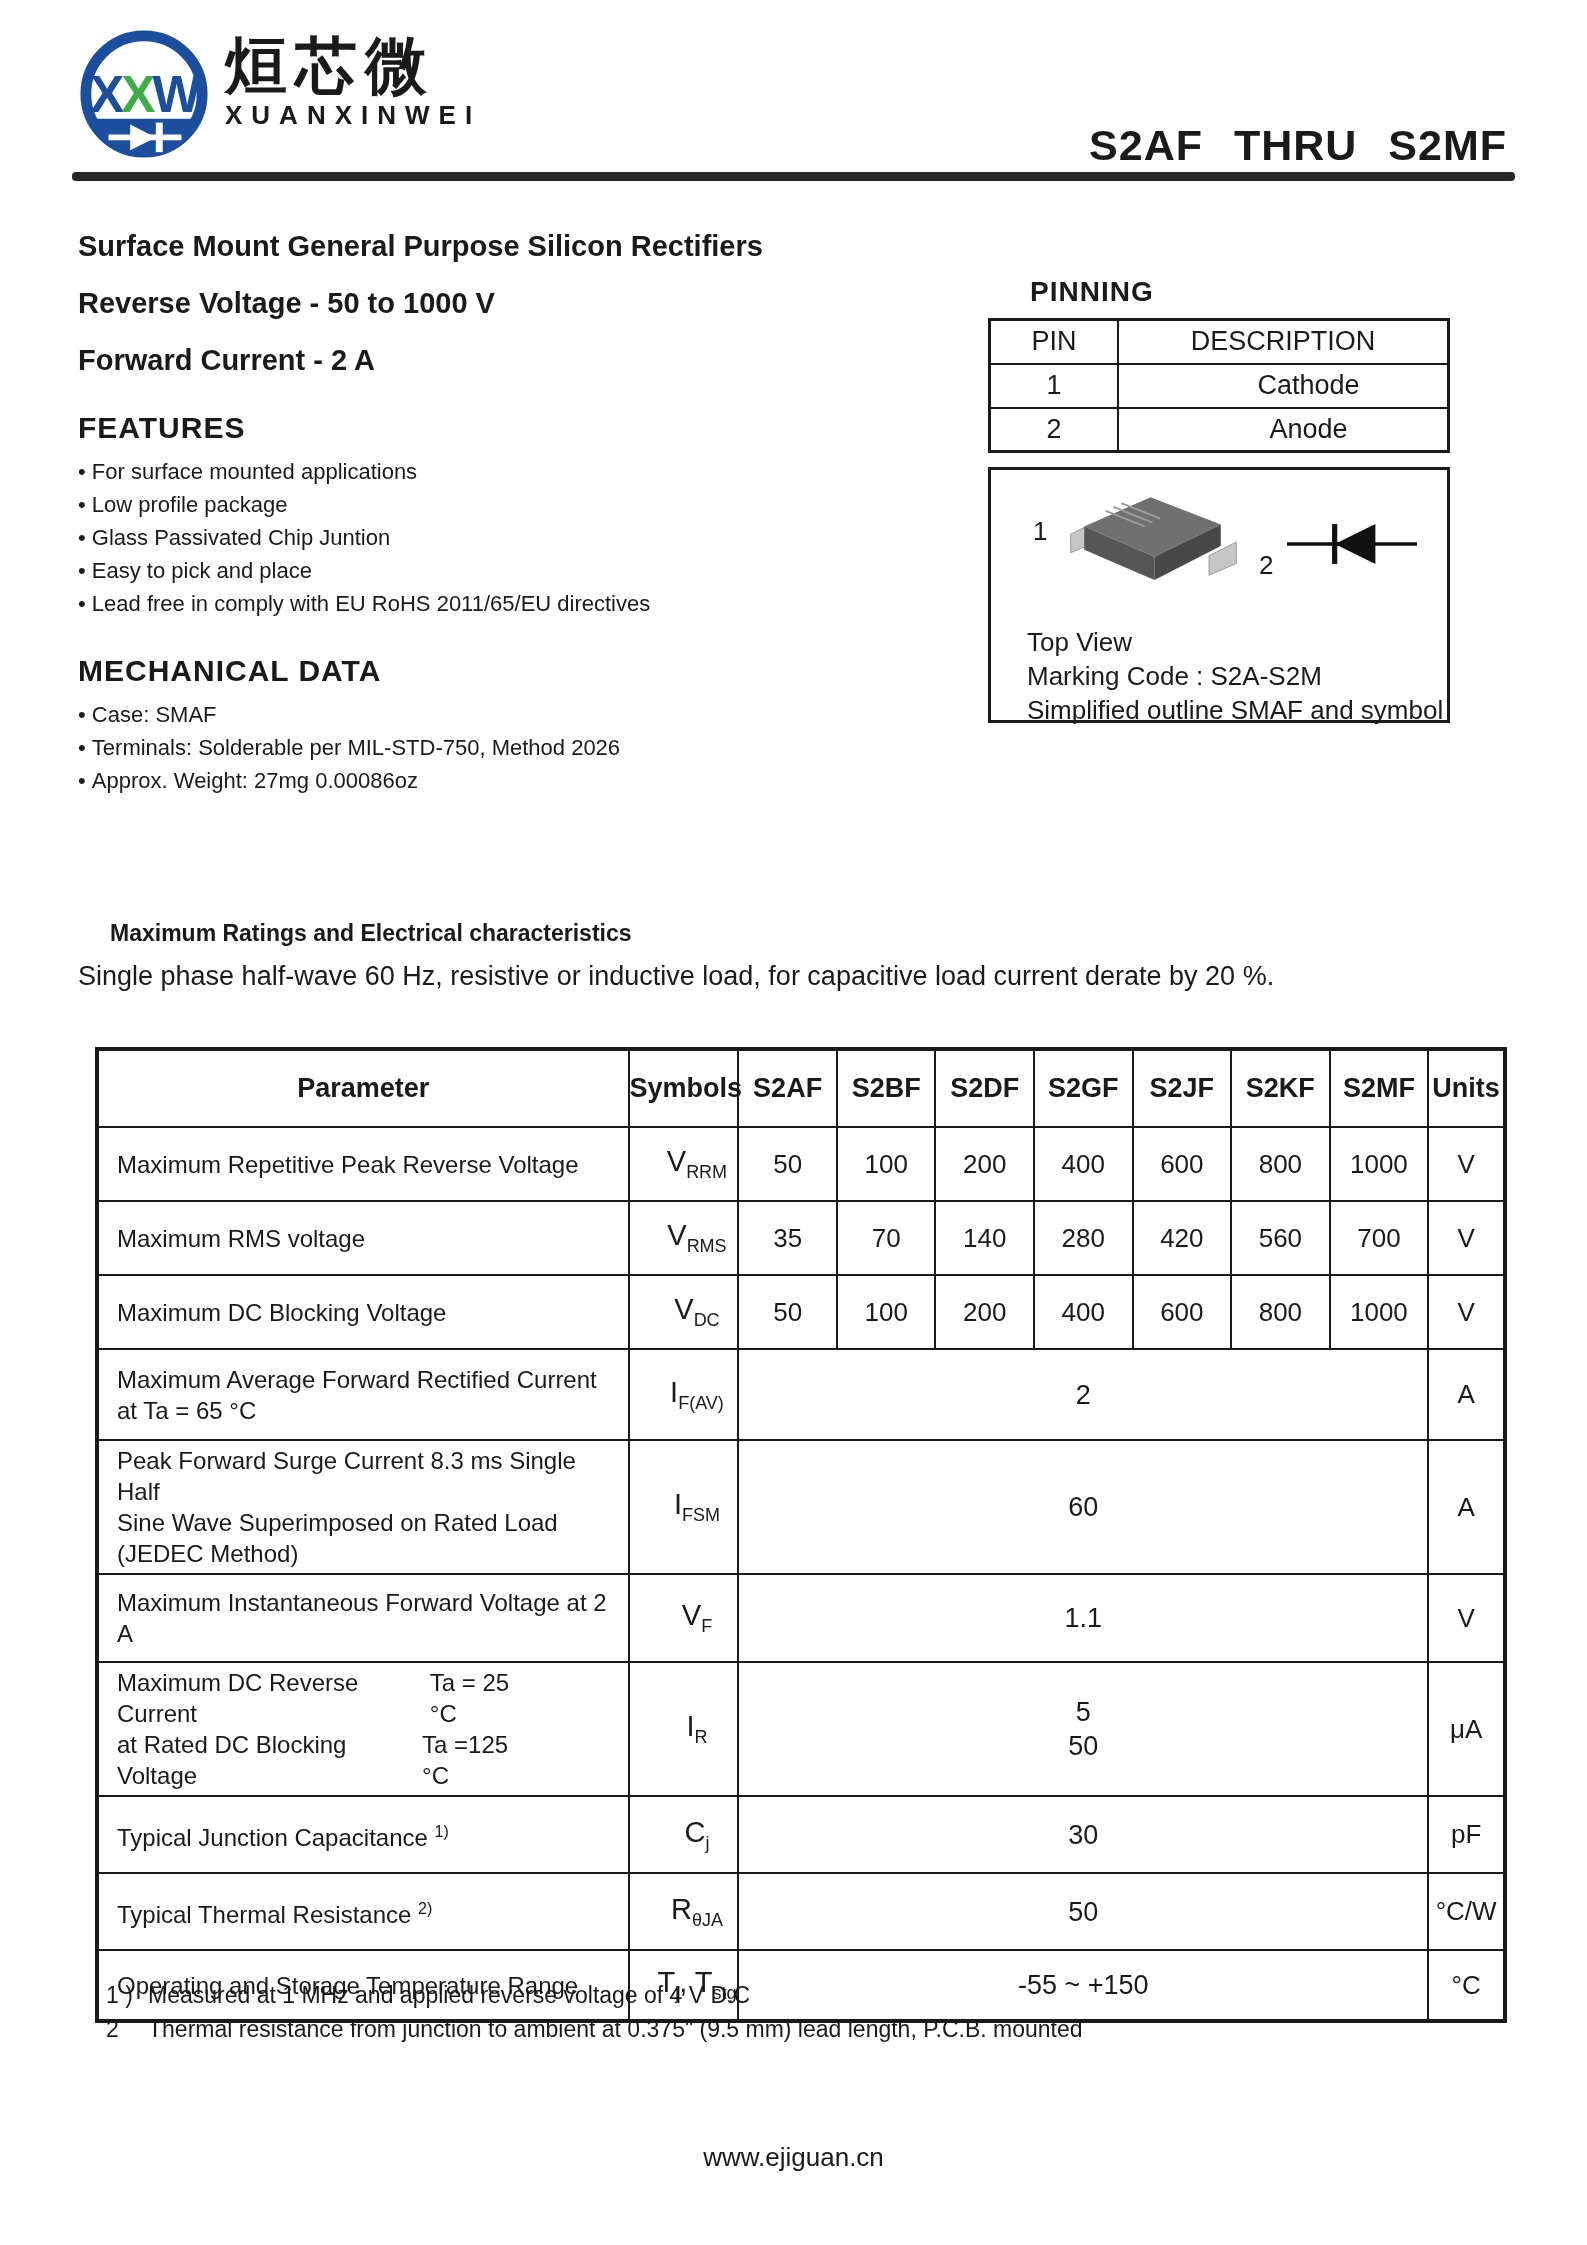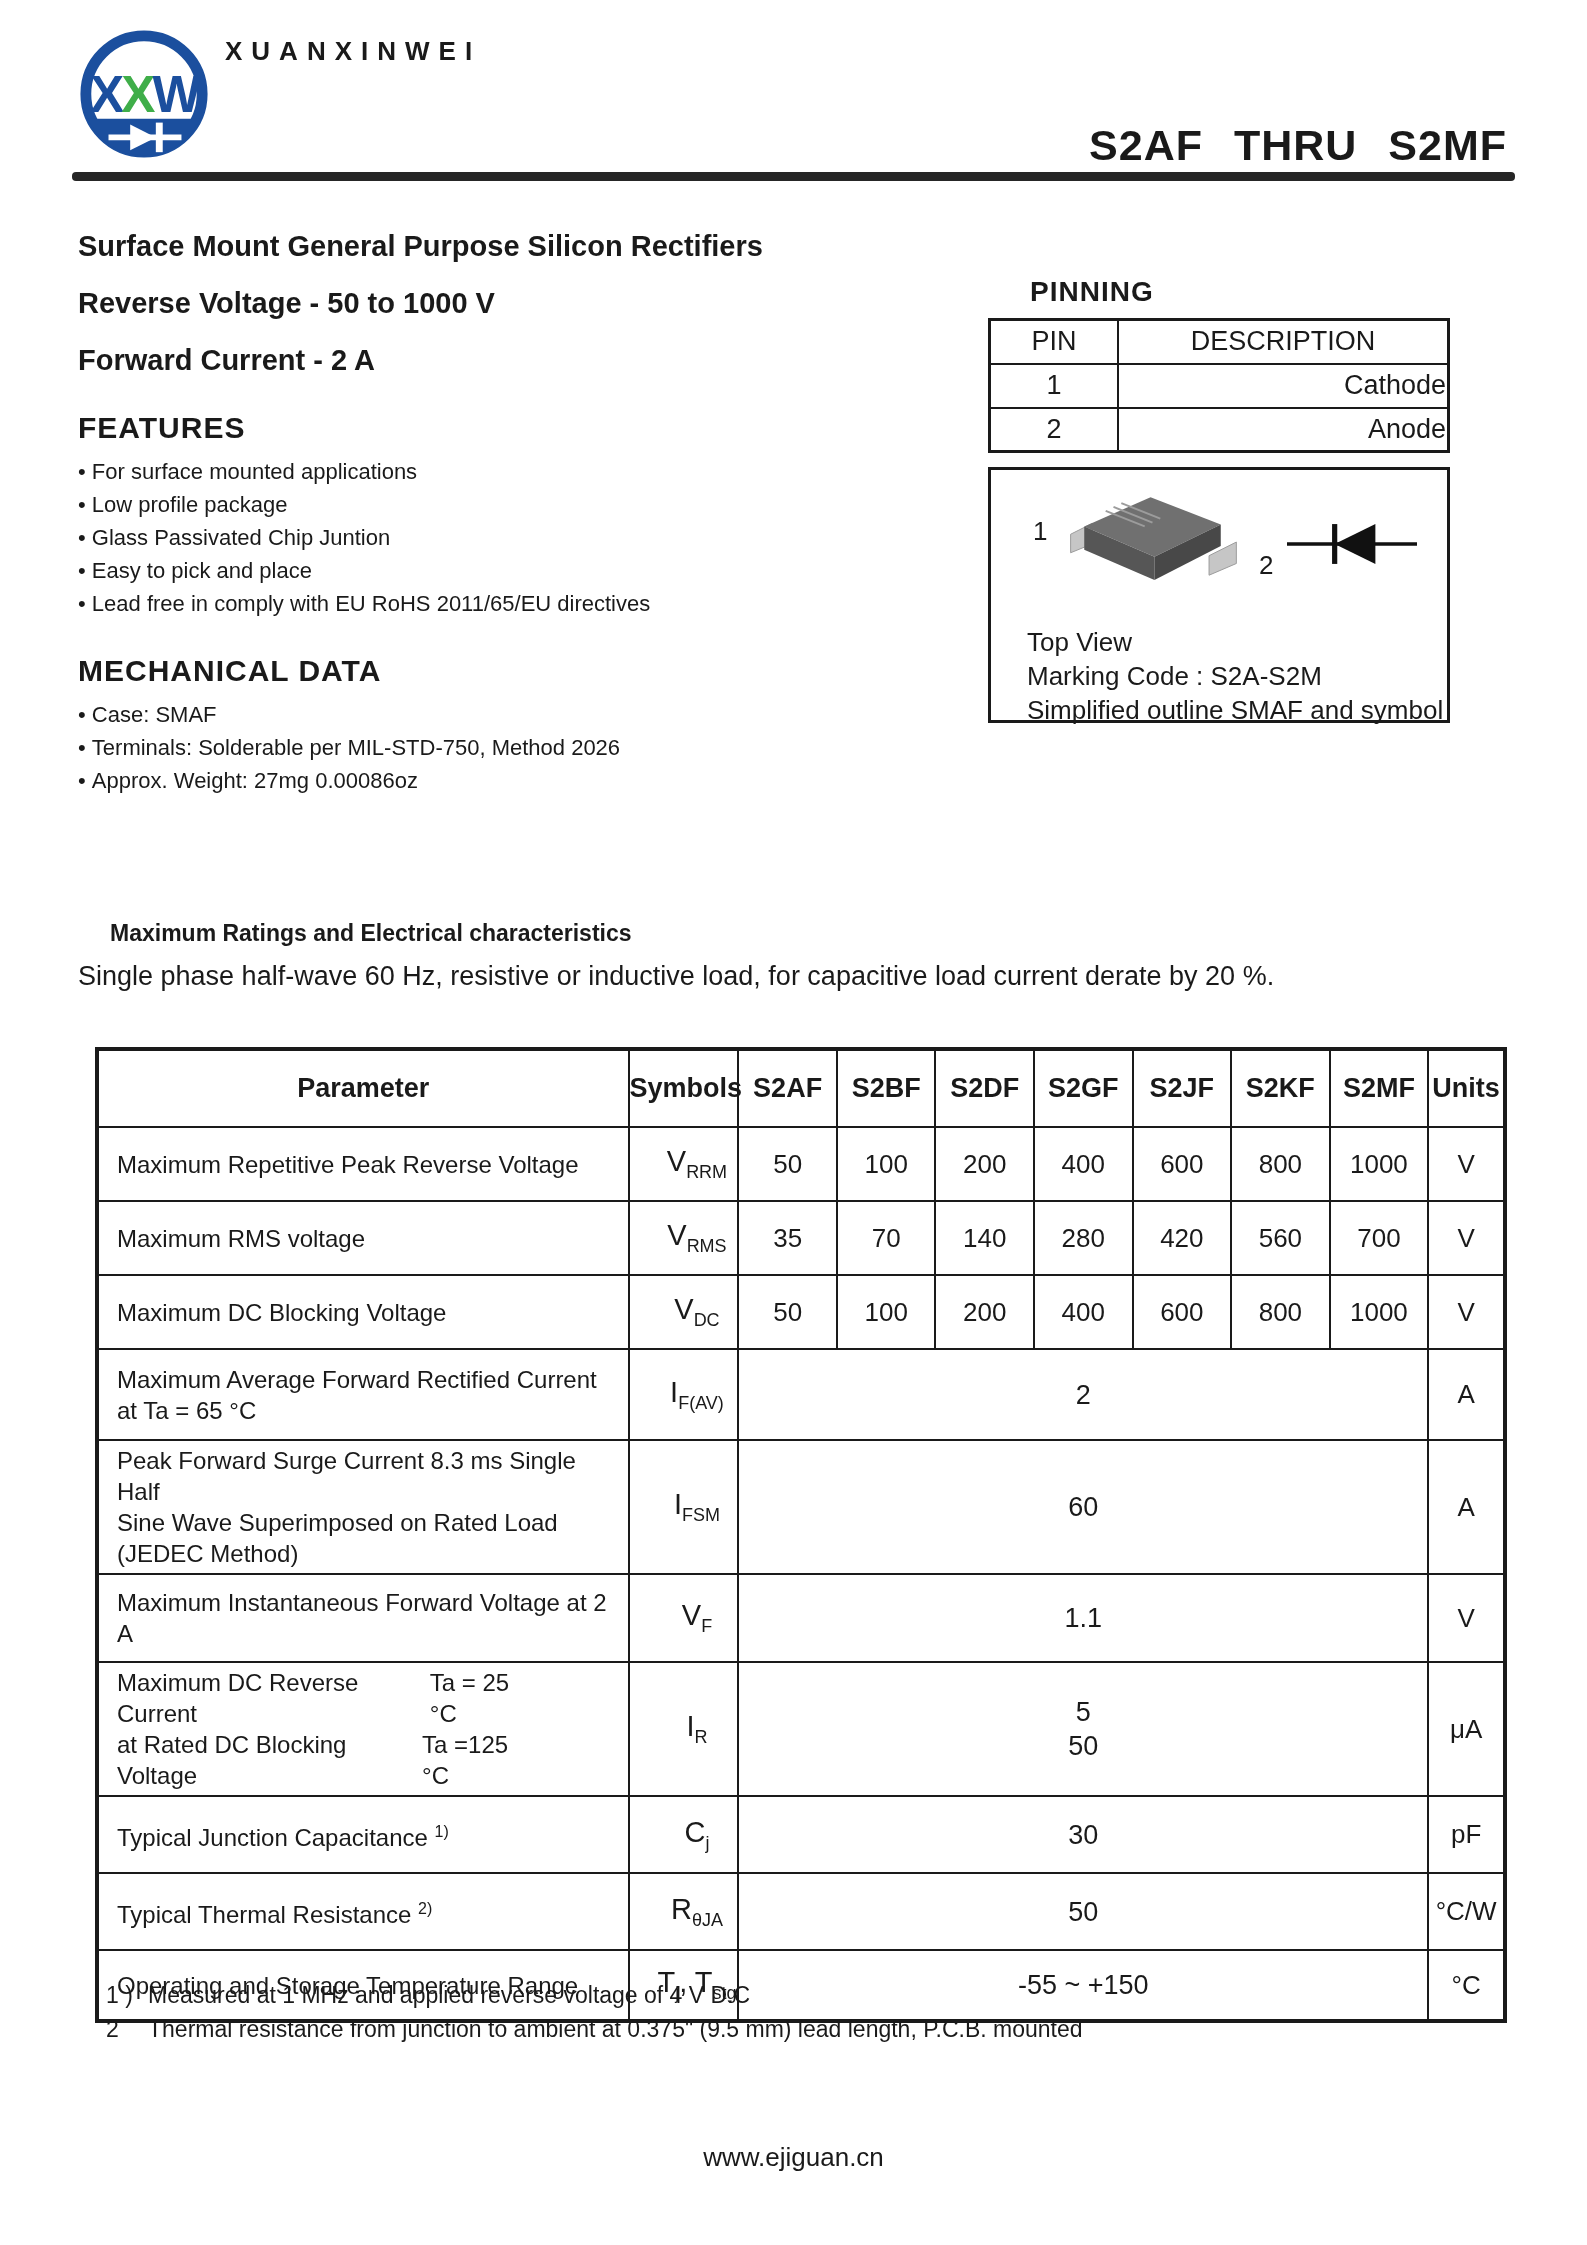--- a/index.html
+++ b/index.html
@@ -27,21 +27,21 @@
   .bullets li::before { content:"\2022\00a0"; }
 
   
   .right-col { position:absolute; left:988px; top:276px; width:462px; }
   .pin-head { margin:0 0 10px 42px; font-size:28px; font-weight:bold; letter-spacing:1px; }
   .pin-table { width:100%; border-collapse:collapse; border:3px solid #1a1a1a; }
   .pin-table th, .pin-table td { border:2px solid #1a1a1a; font-size:27px; height:44px; }
   .pin-table th { font-weight:normal; }
   .pin-table .c-pin { width:28%; text-align:center; }
   .pin-table .c-desc { text-align:center; }
-  .pin-table td.c-desc { text-align:right; padding-left:52px; }
+  .pin-table td.c-desc { text-align:center; padding-left:52px; }
 
   .pkg-box { position:relative; margin-top:14px; width:100%; height:256px;
              border:3px solid #1a1a1a; }
   .pkg-pin { position:absolute; font-size:26px; }
   .pkg-pin1 { left:42px; top:46px; }
   .pkg-pin2 { left:268px; top:80px; }
   .pkg-svg { position:absolute; left:64px; top:14px; width:195px; height:120px; }
   .diode-svg { position:absolute; left:296px; top:52px; width:130px; height:44px; }
   .pkg-caps { position:absolute; left:36px; top:152px; font-size:26px; }
   .pkg-caps div { margin-top:6px; line-height:28px; }
@@ -83,20 +83,21 @@
           </clipPath>
         <circle cx="70" cy="70" r="62" fill="#1b4f9e" clip-path="url(#segclip)"></circle>
         <text x="70" y="88" text-anchor="middle" font-family="Liberation Sans, sans-serif" font-size="52" font-weight="bold" letter-spacing="-3"><tspan fill="#1b4f9e">X</tspan><tspan fill="#3fae49">X</tspan><tspan fill="#1b4f9e">W</tspan></text>
         <g>
           <line x1="34" y1="114" x2="108" y2="114" stroke="#ffffff" stroke-width="6"></line>
           <polygon points="56,101 56,127 82,114" fill="#ffffff"></polygon>
           <rect x="82" y="99" width="7" height="30" fill="#ffffff"></rect>
         </g>
       </svg>
       <div class="brand">
+        <div class="cn">烜芯微</div>
         <div class="en">XUANXINWEI</div>
       </div>
     </div>
     <div class="doc-title">S2AF THRU S2MF</div>
   </div>
   <div class="rule"></div>
 
   <div class="left-col">
     <div class="summary">
       <p>Surface Mount General Purpose Silicon Rectifiers</p>

